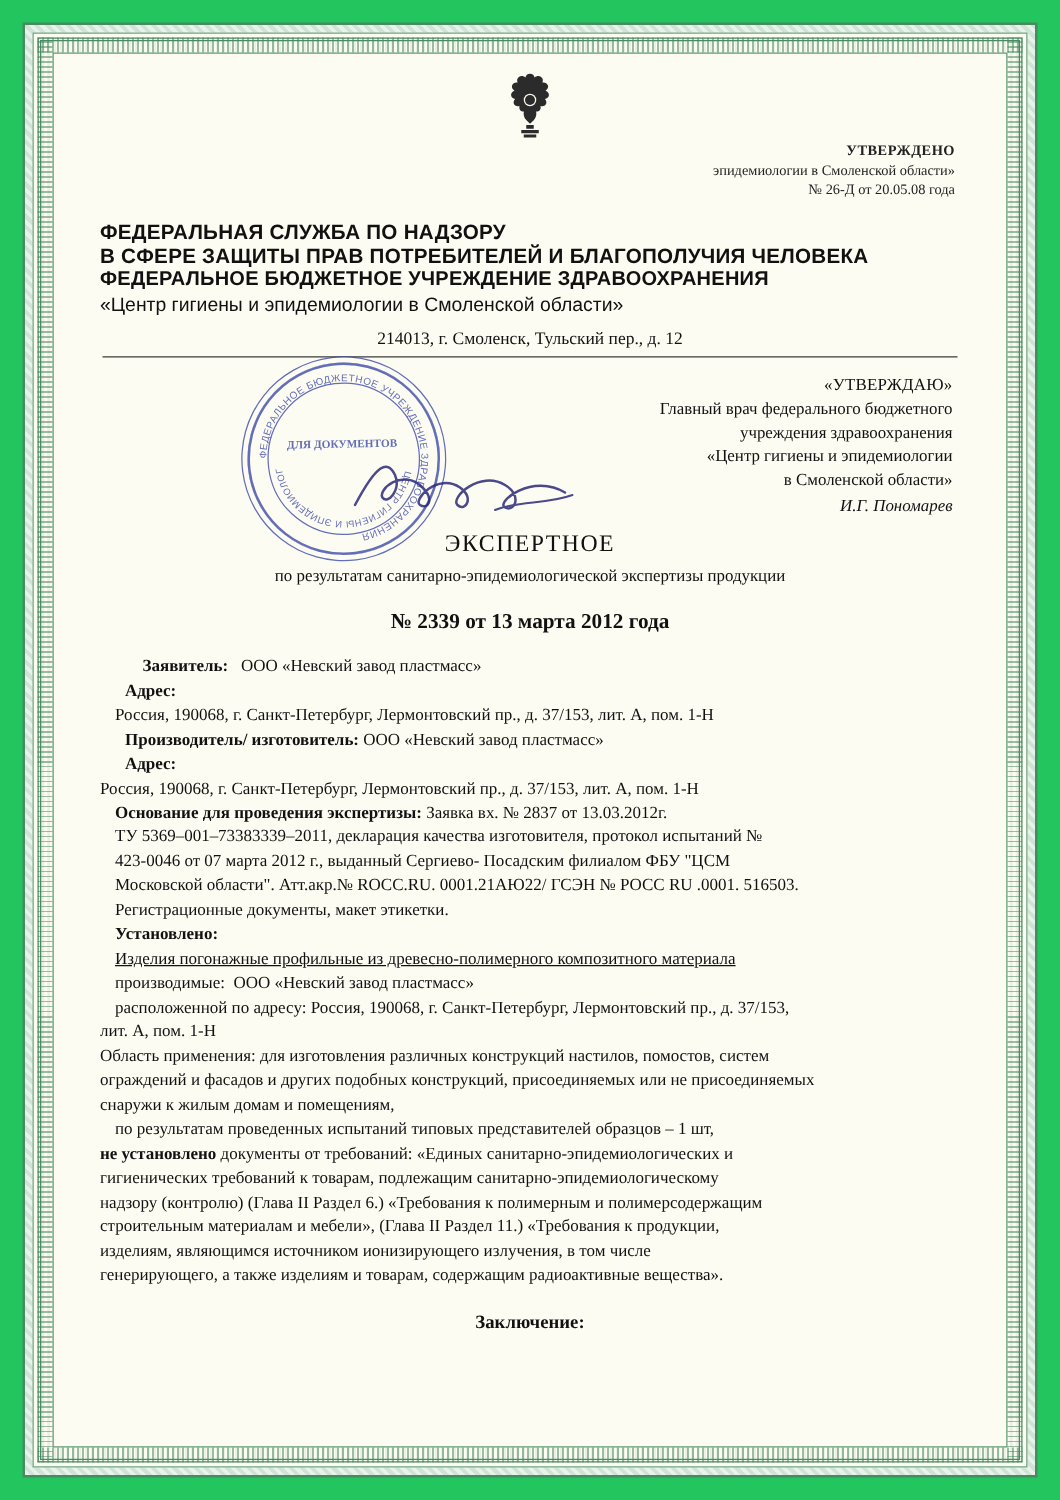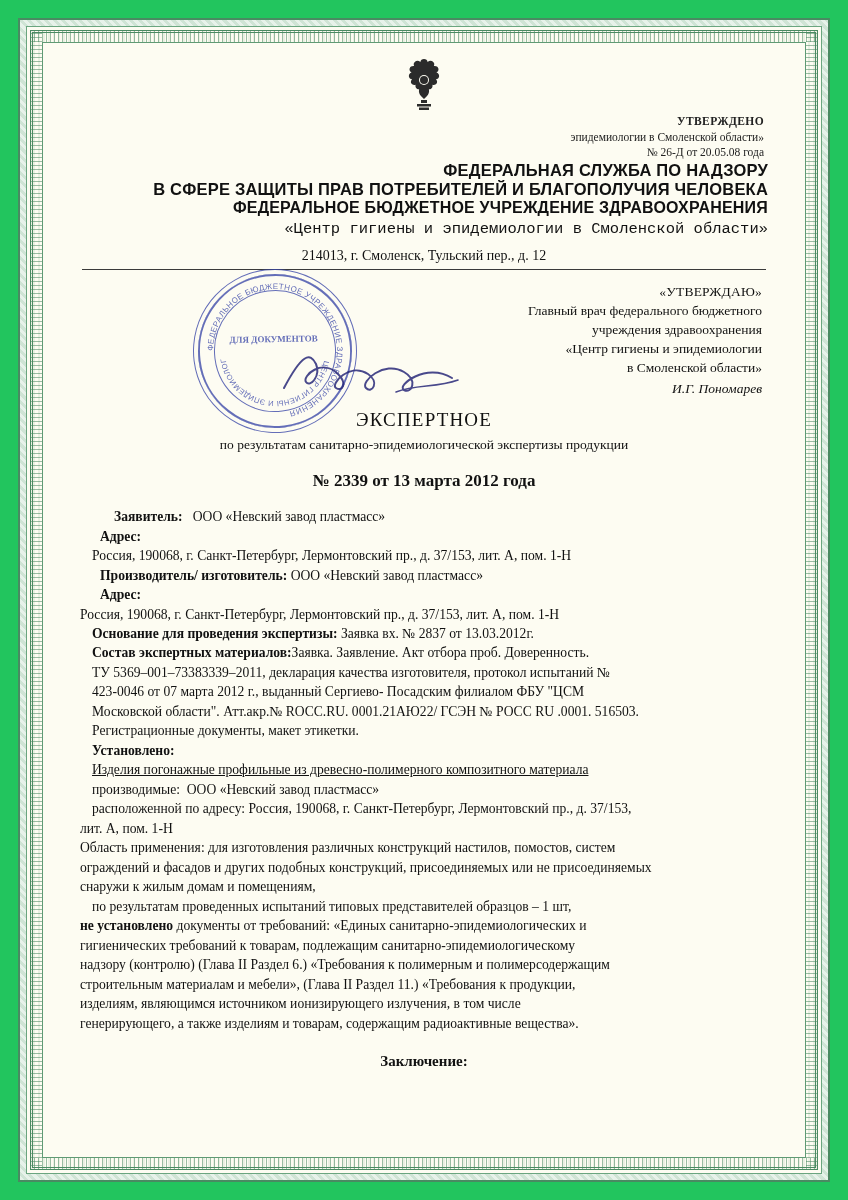--- a/index.html
+++ b/index.html
@@ -79,28 +79,29 @@
     text-align:right;
     font-size:11.5px;
     line-height:1.35;
     color:#222;
     margin-top:2px;
     margin-right:4px;
   }
   .approve-block .cap{font-weight:bold;letter-spacing:.4px;}
 
   .org-title{
-    text-align:right;
+    text-align:left;
+    margin-top:16px;
     line-height:1.18;
     font-family:"Liberation Sans", sans-serif;
   }
   .org-title .l1{font-size:16.5px;font-weight:bold;letter-spacing:.2px;}
   .org-title .l2{font-size:16.5px;font-weight:bold;letter-spacing:.2px;}
   .org-title .l3{font-size:16px;font-weight:bold;letter-spacing:.2px;}
-  .org-title .l4{font-size:15.5px;font-family:Liberation Mono, monospace;margin-top:2px;}
+  .org-title .l4{font-size:15.5px;font-family:Liberation Sans, sans-serif;margin-top:2px;}
 
   .addr-line{
     text-align:center;
     font-size:14px;
     margin-top:8px;
     padding-bottom:3px;
   }
   .rule{
     border-bottom:1px solid #3a3a3a;
     margin:0 2px 0 2px;
@@ -286,23 +287,20 @@
       <p class="ind2">
         <span class="b">Производитель/ изготовитель:</span>
         <span>ООО «Невский завод пластмасс»</span>
       </p>
       <p class="ind2 b">Адрес:</p>
       <p>Россия, 190068, г. Санкт-Петербург, Лермонтовский пр., д. 37/153, лит. А, пом. 1-Н</p>
       <p class="ind3">
         <span class="b">Основание для проведения экспертизы:</span>
         <span>Заявка вх. №  2837  от  13.03.2012г.</span>
       </p>
-      <p class="ind3">
-        <span class="b">Состав экспертных материалов:</span><span>Заявка. Заявление. Акт отбора проб. Доверенность.</span>
-      </p>
       <p class="ind3">ТУ 5369–001–73383339–2011, декларация качества изготовителя, протокол испытаний №</p>
       <p class="ind3">423-0046 от 07 марта 2012 г., выданный Сергиево- Посадским филиалом  ФБУ  "ЦСМ</p>
       <p class="ind3">Московской области". Атт.акр.№ ROCC.RU. 0001.21АЮ22/ ГСЭН № РОСС RU .0001. 516503.</p>
       <p class="ind3">Регистрационные документы, макет этикетки.</p>
       <p class="ind3 b">Установлено:</p>
       <p class="ind3 u">Изделия погонажные профильные из древесно-полимерного композитного материала</p>
       <p class="ind3">
         <span>производимые:</span>
         &nbsp;<span>ООО «Невский завод пластмасс»</span>
       </p>

